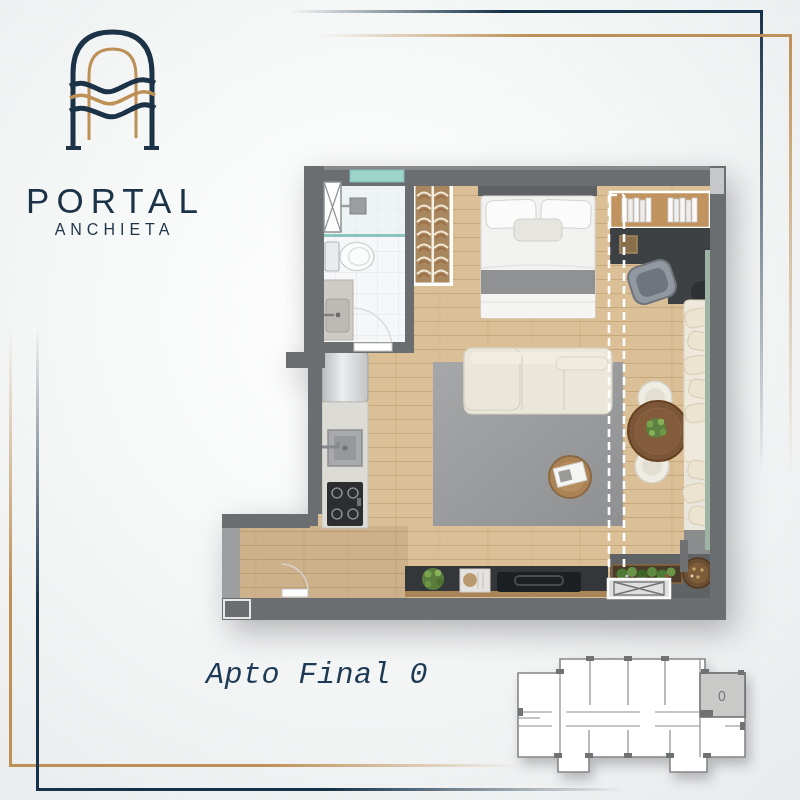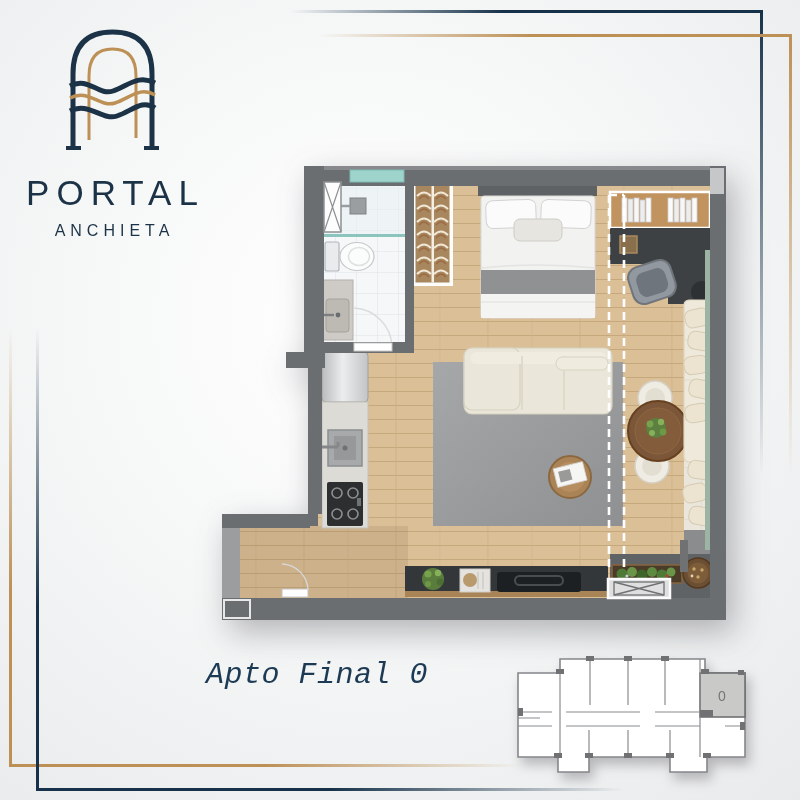--- a/index.html
+++ b/index.html
@@ -17,22 +17,22 @@
   .f-tn-h{top:10px;left:290px;width:473px;height:3px;background:linear-gradient(90deg,rgba(22,50,74,0) 0%,#16324a 45%);}
   .f-tn-v{top:10px;left:760px;width:3px;height:465px;background:linear-gradient(180deg,#16324a 0%,rgba(22,50,74,0) 100%);}
   .f-tg-h{top:34px;left:318px;width:473px;height:2.5px;background:linear-gradient(90deg,rgba(189,144,86,0) 0%,#bd9056 45%);}
   .f-tg-v{top:34px;left:789px;width:2.5px;height:442px;background:linear-gradient(180deg,#bd9056 0%,rgba(189,144,86,0) 100%);}
   .f-bg-v{top:328px;left:9px;width:2.5px;height:438px;background:linear-gradient(180deg,rgba(189,144,86,0) 0%,#bd9056 60%);}
   .f-bg-h{top:764px;left:9px;width:512px;height:2.5px;background:linear-gradient(90deg,#bd9056 50%,rgba(189,144,86,0) 100%);}
   .f-bn-v{top:328px;left:36px;width:3px;height:463px;background:linear-gradient(180deg,rgba(22,50,74,0) 0%,#16324a 60%);}
   .f-bn-h{top:788px;left:36px;width:588px;height:3px;background:linear-gradient(90deg,#16324a 50%,rgba(22,50,74,0) 100%);}
 
   .brand{position:absolute;left:12px;top:22px;width:200px;text-align:center;}
-  .brand-name{margin-top:12px;font-size:35px;letter-spacing:7px;color:#1c3347;padding-left:7px;text-align:center;}
-  .brand-subname{margin-top:9px;font-size:16px;letter-spacing:5px;color:#1c3347;padding-left:5px;}
+  .brand-name{margin-top:20px;font-size:35px;letter-spacing:7px;color:#1c3347;padding-left:7px;text-align:center;}
+  .brand-subname{font-size:16px;letter-spacing:5px;color:#1c3347;padding-left:5px;}
 
   .caption{
     position:absolute;left:197px;top:658px;width:240px;text-align:center;
     font-style:italic;font-size:30px;color:#1d3a55;letter-spacing:.5px;font-family:Liberation Mono, monospace;
   }
   .plan-svg{position:absolute;left:0;top:0;}
   .keyplan-svg{position:absolute;left:0;top:0;filter:drop-shadow(4px 7px 6px rgba(80,80,85,.35));}
   .shadow-slab{filter:drop-shadow(8px 12px 16px rgba(70,70,78,.38));}
 </style>
 </head>

